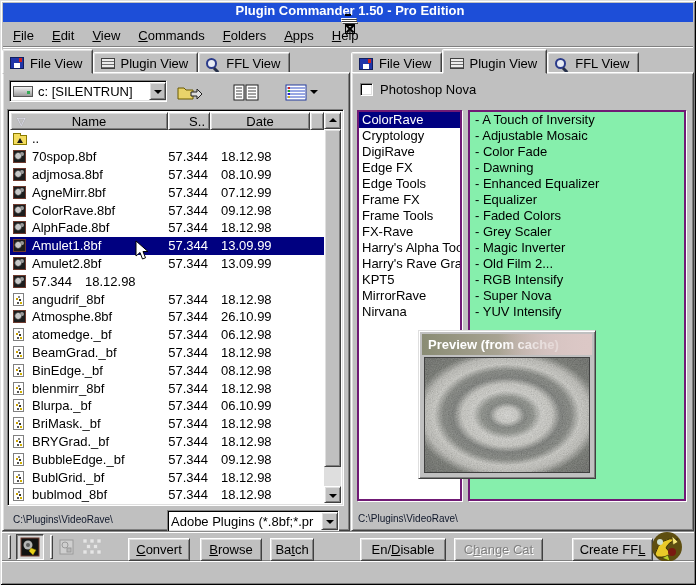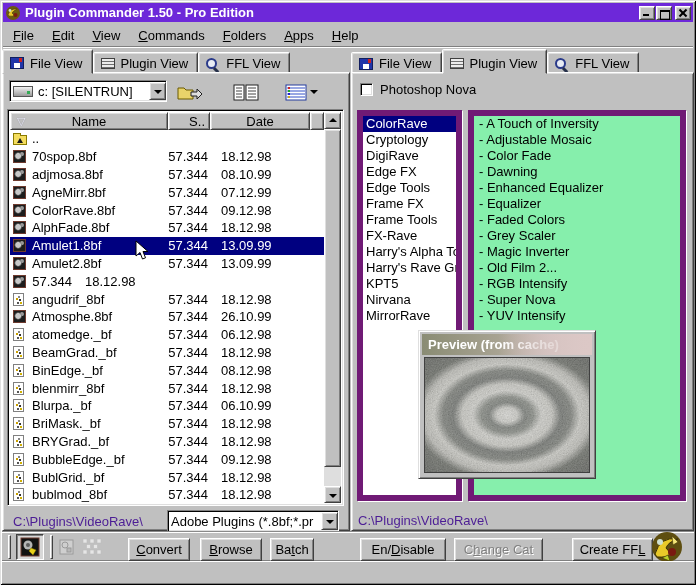--- a/index.html
+++ b/index.html
@@ -1,20 +1,20 @@
 <!DOCTYPE html>
 <html><head>
 <meta charset="utf-8">
 <style>
   html,body{margin:0;padding:0;background:#808080;}
   *{box-sizing:border-box;font-family:"Liberation Sans",sans-serif;}
   #window{position:relative;width:696px;height:585px;background:#c0c0c0;overflow:hidden;
     box-shadow:inset 1px 1px 0 #dfdfdf,inset -1px -1px 0 #000,inset 2px 2px 0 #fff,inset -2px -2px 0 #808080;}
   
-  .titlebar{position:absolute;left:3px;top:3px;width:690px;height:19px;background:#6d28d9;display:flex;align-items:center;padding:0 2px;}
+  .titlebar{position:absolute;left:3px;top:3px;width:690px;height:19px;background:#1d4ed8;display:flex;align-items:center;padding:0 2px;flex-direction:column;}
   .titlebar .title{color:#fff;font-weight:bold;font-size:13px;margin-left:4px;flex:1;white-space:nowrap;}
   .tbtn{width:16px;height:14px;background:#c0c0c0;border:1px solid;border-color:#fff #404040 #404040 #fff;box-shadow:inset 1px 1px 0 #dfdfdf,inset -1px -1px 0 #808080;position:relative;margin-left:1px;}
   .tbtn.close{margin-left:3px;}
   .tbtn.min::after{content:"";position:absolute;left:3px;bottom:3px;width:6px;height:2px;background:#000;}
   .tbtn.max::after{content:"";position:absolute;left:3px;top:3px;width:8px;height:7px;border:1px solid #000;border-top-width:2px;}
   .tbtn.close::before,.tbtn.close::after{content:"";position:absolute;left:2px;top:5px;width:10px;height:2px;background:#000;}
   .tbtn.close::before{transform:rotate(45deg);}
   .tbtn.close::after{transform:rotate(-45deg);}
   
   .menubar{position:absolute;left:4px;top:25px;width:688px;height:20px;display:flex;align-items:center;font-size:13px;}
@@ -70,35 +70,35 @@
   .i-folder-up::before{content:"";position:absolute;top:-3px;left:-1px;width:6px;height:2px;background:#f4dd5e;border:1px solid #8a7a00;border-bottom:none;}
   .i-folder-up::after{content:"";position:absolute;left:3px;top:2px;border-left:3px solid transparent;border-right:3px solid transparent;border-bottom:5px solid #1a1a1a;}
   .i-plugin-enabled{width:13px;height:13px;background-color:#1c1c1c;border:1px solid #6e3a2e;
     background-image:radial-gradient(circle at 38% 45%,#c8c8c8 0 2.5px,#787878 3px,transparent 4px),radial-gradient(circle at 72% 28%,#9a9a9a 0 1.5px,transparent 2.5px);}
   .i-plugin-disabled{width:11px;height:13px;background:#fff;border:1px solid #808080;}
   .i-plugin-disabled::after{content:"";position:absolute;width:2px;height:2px;background:#caa000;left:2px;top:4px;box-shadow:3px 1px 0 #333,1px 4px 0 #555,4px 4px 0 #d0b000,2px -2px 0 #888;}
   
   .checkrow{position:absolute;left:8px;top:9px;display:flex;align-items:center;}
   .checkbox{width:13px;height:13px;background:#fff;border:1px solid;border-color:#808080 #fff #fff #808080;box-shadow:inset 1px 1px 0 #000,inset -1px -1px 0 #dfdfdf;}
   .checklabel{font-size:13px;margin-left:7px;}
-  .simple-list{position:absolute;border:6px solid #701a75;box-shadow:1px 1px 0 #fff;overflow:hidden;font-size:13px;}
+  .simple-list{position:absolute;border:2px solid #701a75;box-shadow:1px 1px 0 #fff;overflow:hidden;font-size:13px;}
   #cat-list{left:5px;top:37px;width:105px;height:391px;background:#fff;}
   #fx-list{left:116px;top:37px;width:218px;height:391px;background:#86efac;}
   .litem{height:16px;line-height:16px;padding:0 3px;white-space:nowrap;color:#000;}
   .litem.selected{background:#000080;color:#fff;}
   #fx-list .litem{padding-left:5px;}
   
   #preview{position:absolute;left:66px;top:257px;width:178px;height:149px;background:#c0c0c0;z-index:5;
     border:1px solid;border-color:#dfdfdf #404040 #404040 #dfdfdf;box-shadow:inset 1px 1px 0 #fff,inset -1px -1px 0 #808080;}
   #preview .ptitle{position:absolute;left:3px;top:3px;right:3px;height:21px;background:linear-gradient(90deg,#8a8c74 0%,#a8a392 45%,#d0bcba 75%,#dcc8c6 100%);display:flex;align-items:center;overflow:hidden;}
   #preview .ptitle span{color:#fff;font-weight:bold;font-size:13px;margin-left:6px;white-space:nowrap;}
   #preview .ptitle::after{content:"";position:absolute;inset:0;background:linear-gradient(90deg,transparent 45%,rgba(214,198,196,.55) 68%,rgba(220,200,198,.9) 95%);}
   #preview .pimg{position:absolute;left:5px;top:26px;width:166px;height:116px;border:1px solid #404040;background:#333;}
   
-  .path-label{position:absolute;font-size:13px;color:#4c1d95;white-space:nowrap;}
+  .path-label{position:absolute;font-size:10px;color:#0f172a;white-space:nowrap;}
   
   #bottombar{position:absolute;left:2px;top:531px;width:692px;height:30px;border-top:1px solid #8a8a8a;box-shadow:inset 0 1px 0 #fff,inset 0 -1px 0 #808080;}
   #bottomstrip{position:absolute;left:2px;top:561px;width:692px;height:21px;box-shadow:inset 0 1px 0 #fff;}
   .grip{position:absolute;width:3px;height:24px;top:3px;border:1px solid;border-color:#fff #404040 #404040 #fff;}
   .btn95{position:absolute;top:6px;height:23px;background:#c0c0c0;border:1px solid;border-color:#fff #404040 #404040 #fff;box-shadow:inset 1px 1px 0 #dfdfdf,inset -1px -1px 0 #808080;font-size:13px;display:flex;align-items:center;justify-content:center;color:#000;}
   .btn95.disabled{color:#808080;text-shadow:1px 1px 0 #fff;}
   .icon-btn-pressed{position:absolute;left:14px;top:2px;width:28px;height:26px;background:#d8d8d8;border:1px solid;border-color:#404040 #fff #fff #404040;box-shadow:inset 1px 1px 0 #808080;display:flex;align-items:center;justify-content:center;}
   .ghost{position:absolute;top:6px;}
 </style>
 </head>
@@ -406,22 +406,22 @@
           <div class="litem" data-name="list-item">Cryptology</div>
           <div class="litem" data-name="list-item">DigiRave</div>
           <div class="litem" data-name="list-item">Edge FX</div>
           <div class="litem" data-name="list-item">Edge Tools</div>
           <div class="litem" data-name="list-item">Frame FX</div>
           <div class="litem" data-name="list-item">Frame Tools</div>
           <div class="litem" data-name="list-item">FX-Rave</div>
           <div class="litem" data-name="list-item">Harry's Alpha Tools</div>
           <div class="litem" data-name="list-item">Harry's Rave Grads</div>
           <div class="litem" data-name="list-item">KPT5</div>
+          <div class="litem" data-name="list-item">MirrorRave</div>
           <div class="litem" data-name="list-item">Nirvana</div>
-          <div class="litem" data-name="list-item">MirrorRave</div>
         </div>
       <div id="fx-list" class="simple-list" data-name="effects-list">
           <div class="litem" data-name="list-item">- A Touch of Inversity</div>
           <div class="litem" data-name="list-item">- Adjustable Mosaic</div>
           <div class="litem" data-name="list-item">- Color Fade</div>
           <div class="litem" data-name="list-item">- Dawning</div>
           <div class="litem" data-name="list-item">- Enhanced Equalizer</div>
           <div class="litem" data-name="list-item">- Equalizer</div>
           <div class="litem" data-name="list-item">- Faded Colors</div>
           <div class="litem" data-name="list-item">- Grey Scaler</div>

